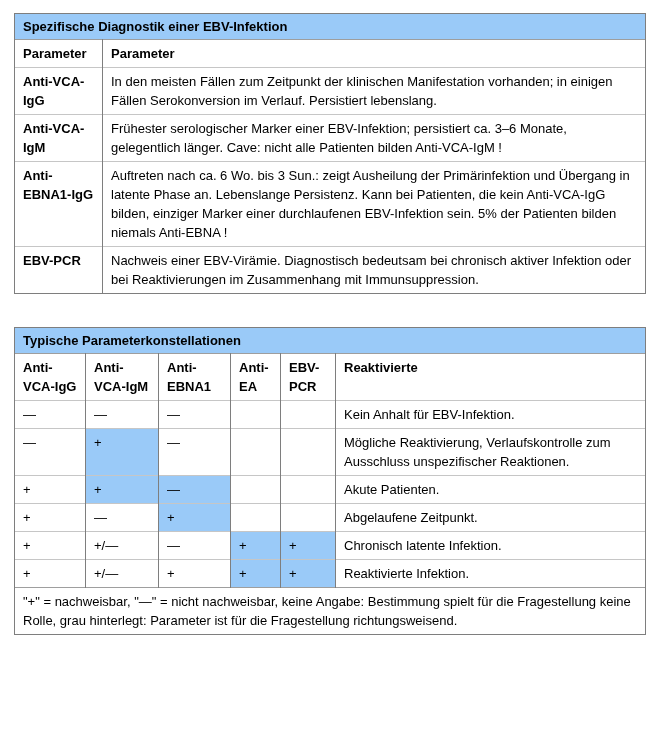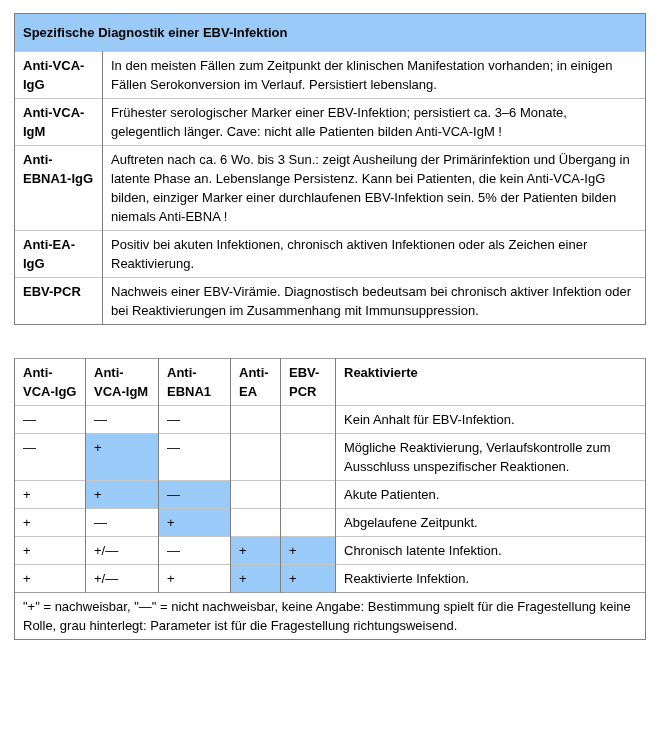--- a/index.html
+++ b/index.html
@@ -30,21 +30,21 @@
     padding: 4px 8px;
     line-height: 19px;
     border-left: 1px solid #7e7e7e;
     border-right: 1px solid #7e7e7e;
     border-top: 1px solid #c6c6c6;
     overflow: hidden;
   }
   .titlebar {
     background: #9acaf8;
     font-weight: bold;
-    padding: 9px 8px;
+    padding: 3px 8px;
     border-top: none;
   }
   tr.headrow th {
     font-weight: bold;
     border-top: 1px solid #9e9e9e;
   }
   td.param {
     font-weight: bold;
   }
   td.pre {
@@ -66,54 +66,57 @@
 
   <table class="t1">
     <colgroup>
       <col style="width:88px">
       <col>
     </colgroup>
     <tbody>
         <tr>
       <td class="titlebar" colspan="2">Spezifische Diagnostik einer EBV-Infektion</td>
     </tr>
+    <tr class="headrow">
+      <th>Parameter</th>
+      <th>Parameter</th>
+    </tr>
     <tr>
       <td class="param">Anti-VCA-IgG</td>
       <td>In den meisten Fällen zum Zeitpunkt der klinischen Manifestation vorhanden; in einigen Fällen Serokonversion im Verlauf. Persistiert lebenslang.</td>
     </tr>
     <tr>
       <td class="param">Anti-VCA-IgM</td>
       <td>Frühester serologischer Marker einer EBV-Infektion; persistiert ca. 3–6 Monate, gelegentlich länger. Cave: nicht alle Patienten bilden Anti-VCA-IgM !</td>
     </tr>
     <tr>
       <td class="param">Anti-EBNA1-IgG</td>
       <td>Auftreten nach ca. 6 Wo. bis 3 Sun.: zeigt Ausheilung der Primärinfektion und Übergang in latente Phase an. Lebenslange Persistenz. Kann bei Patienten, die kein Anti-VCA-IgG bilden, einziger Marker einer durchlaufenen EBV-Infektion sein. 5% der Patienten bilden niemals Anti-EBNA !</td>
-    </tr>
-    <tr>
-      <td class="param">Anti-EA-IgG</td>
-      <td>Positiv bei akuten Infektionen, chronisch aktiven Infektionen oder als Zeichen einer Reaktivierung.</td>
     </tr>
     <tr>
       <td class="param">EBV-PCR</td>
       <td class="pre">Nachweis einer EBV-Virämie. Diagnostisch bedeutsam bei chronisch aktiver Infektion oder
 bei Reaktivierungen im Zusammenhang mit Immunsuppression.</td>
     </tr>
   </tbody>
     </table>
 
   <table class="t2">
     <colgroup>
       <col style="width:71px">
       <col style="width:73px">
       <col style="width:72px">
       <col style="width:50px">
       <col style="width:55px">
       <col>
     </colgroup>
     <tbody>
+        <tr>
+      <td class="titlebar" colspan="6">Typische Parameterkonstellationen</td>
+    </tr>
     <tr class="headrow">
       <th>Anti-VCA-IgG</th>
       <th>Anti-VCA-IgM</th>
       <th>Anti-EBNA1</th>
       <th>Anti-EA</th>
       <th>EBV-PCR</th>
       <th>Reaktivierte</th>
     </tr>
 
     <tr>

